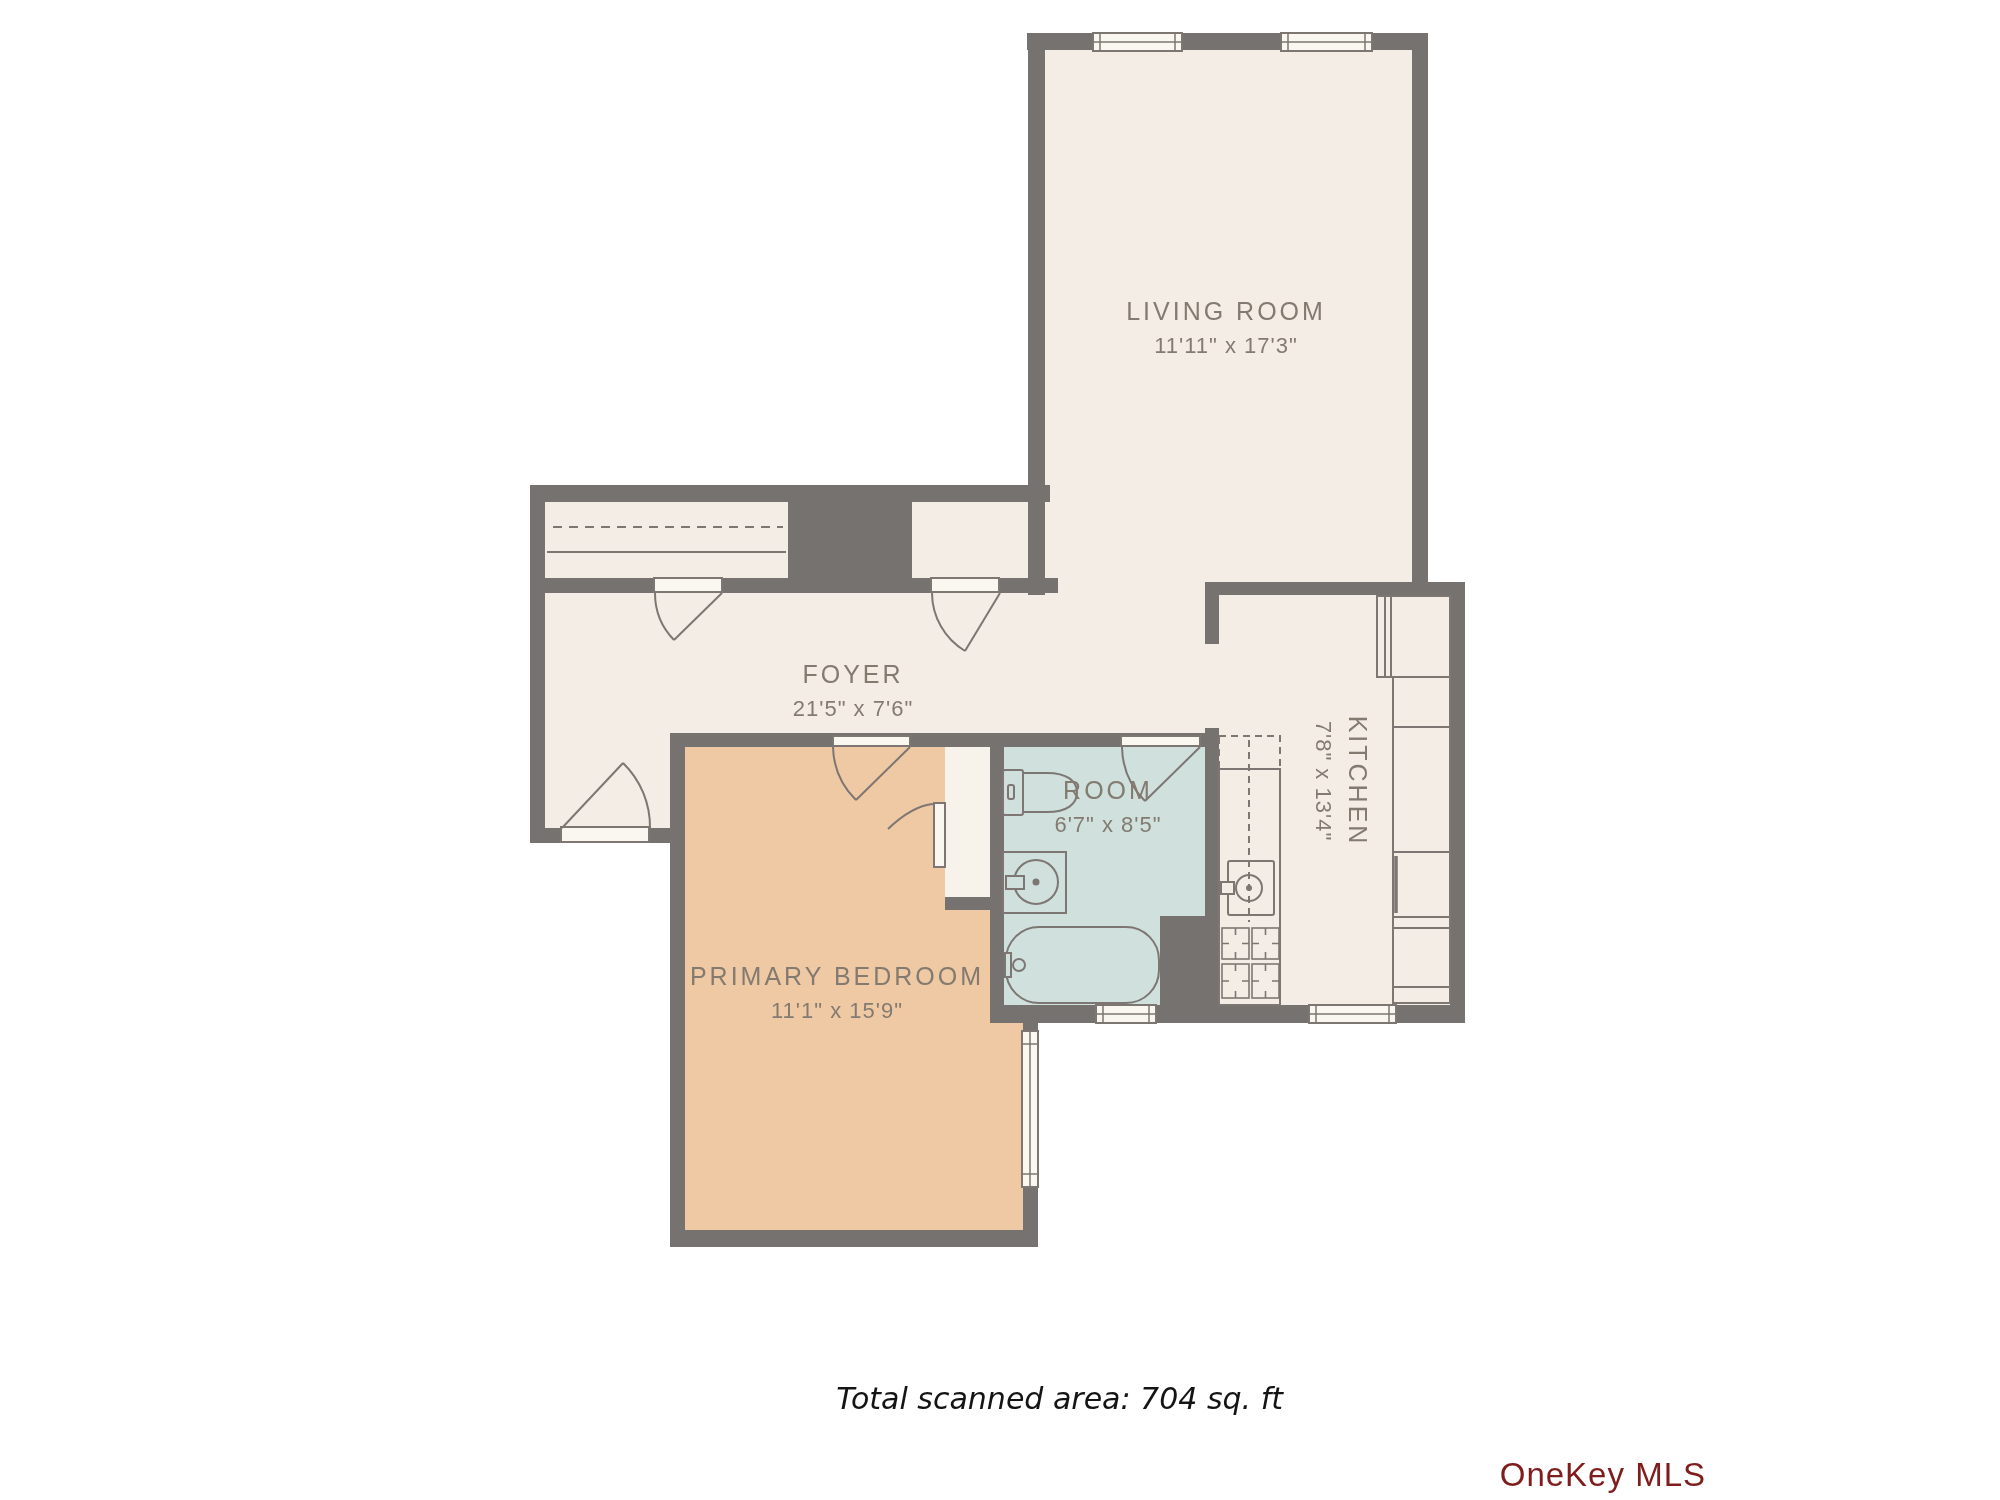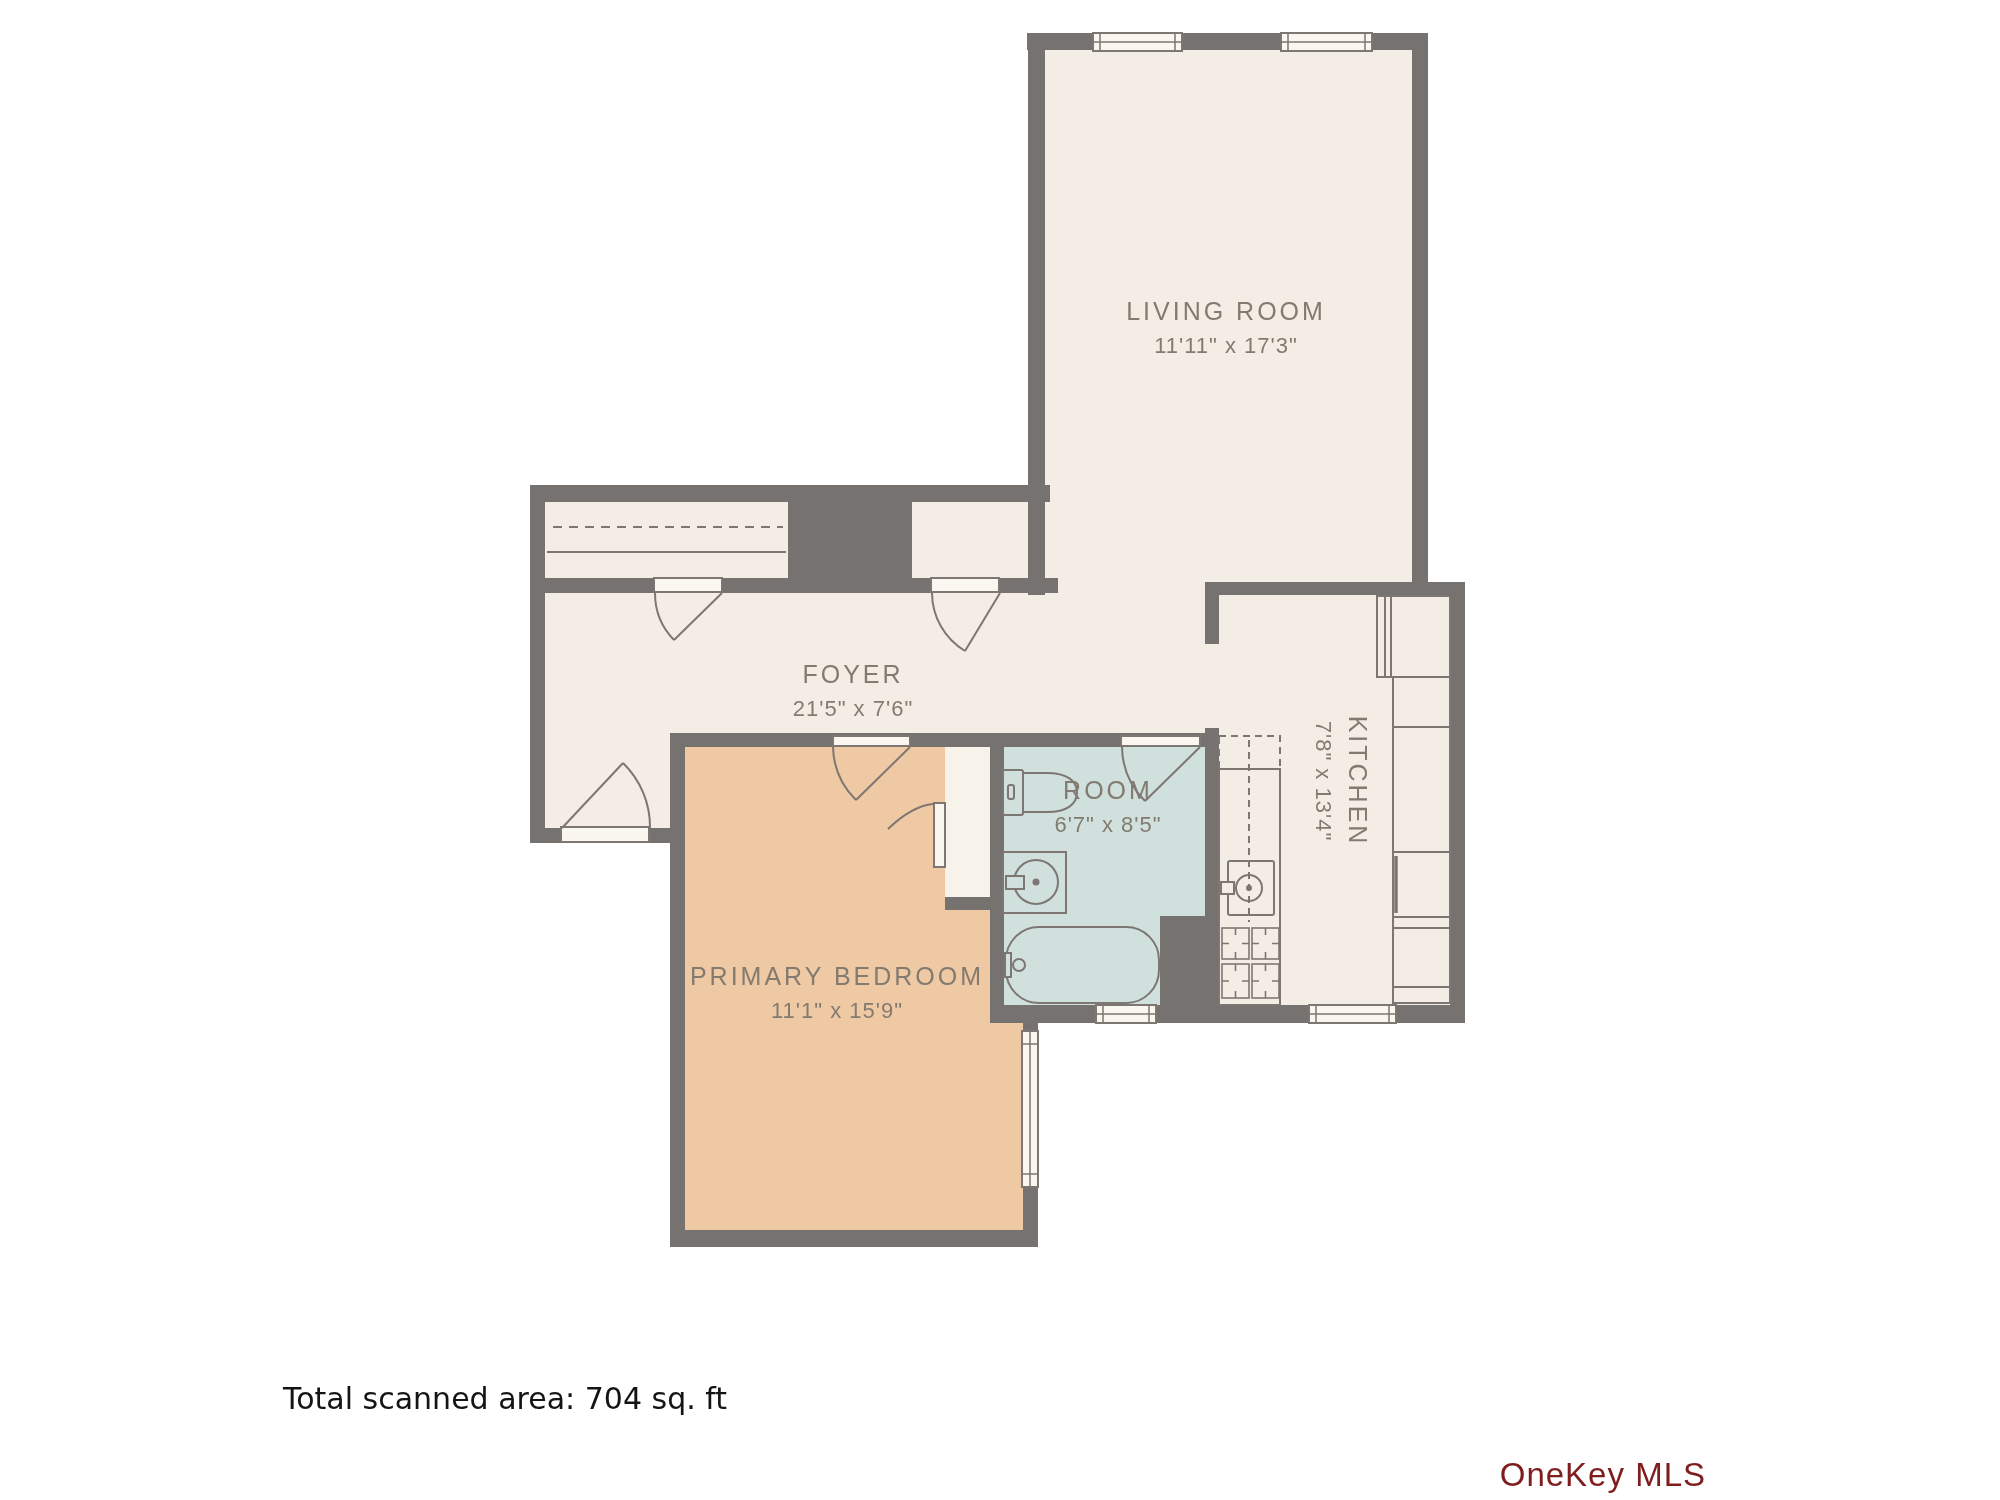--- a/index.html
+++ b/index.html
@@ -11,22 +11,22 @@
   .bath{background:#cfe0dd;}
   .closet{background:#f7f2ea;}
   .patch{position:absolute;background:#f4ede5;}
   .wall{position:absolute;background:#767270;}
   .win,.gap{position:absolute;background:#faf6f0;border:2px solid #7d7672;box-sizing:border-box;}
   #fixtures{position:absolute;left:0;top:0;pointer-events:none;}
   .rlabel{position:absolute;text-align:center;color:#837a70;}
   .rname{font-size:25px;letter-spacing:3px;white-space:nowrap;}
   .rdims{font-size:22px;letter-spacing:1px;margin-top:7px;white-space:nowrap;}
   .rot90{transform:rotate(90deg);transform-origin:center center;}
-  #total-area{position:absolute;left:283px;top:1381px;width:1000px;text-align:left;
-      font-family:"DejaVu Sans",sans-serif;font-size:30px;color:#141414;}
+  #total-area{position:absolute;left:283px;top:1381px;width:1000px;text-align:right;
+      font-family:"DejaVu Sans",sans-serif;font-size:30px;color:#141414;font-style:italic;}
   #disclaimer{position:absolute;left:283px;top:1449px;width:1000px;text-align:center;
       font-size:16px;letter-spacing:0.2px;color:#2d2d2d;}
   #watermark{position:absolute;right:10px;top:1456px;font-size:33px;color:#7f1d1d;
       letter-spacing:1px;font-weight:400;}
 </style>
 </head>
 <body>
 
 <div id="stage">
 

